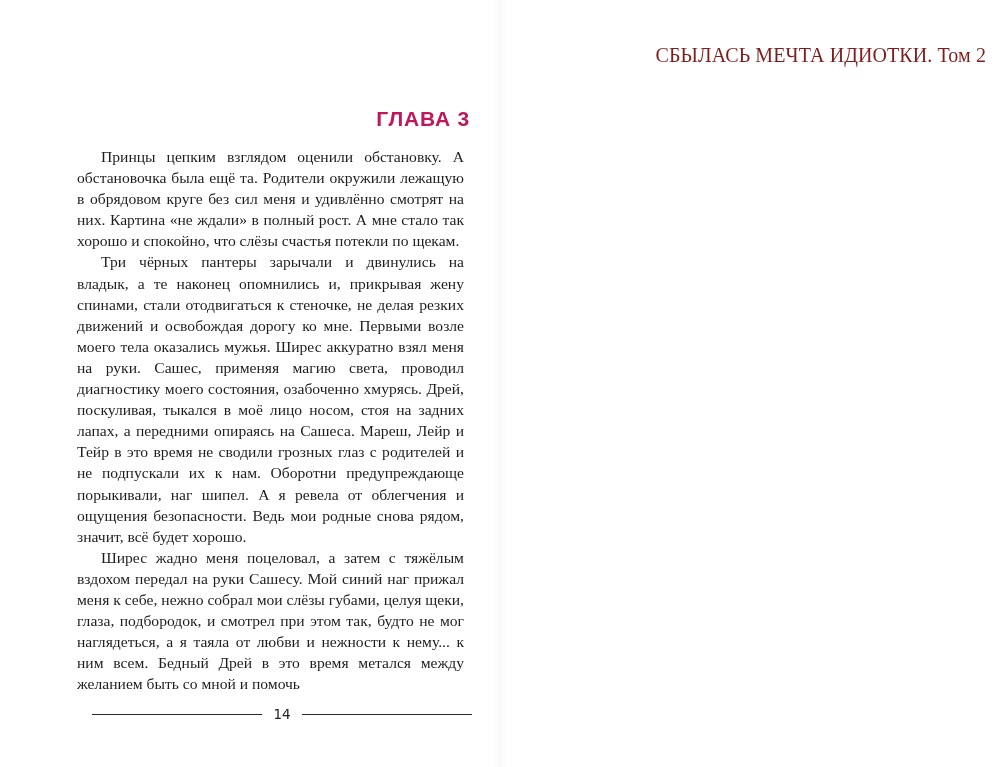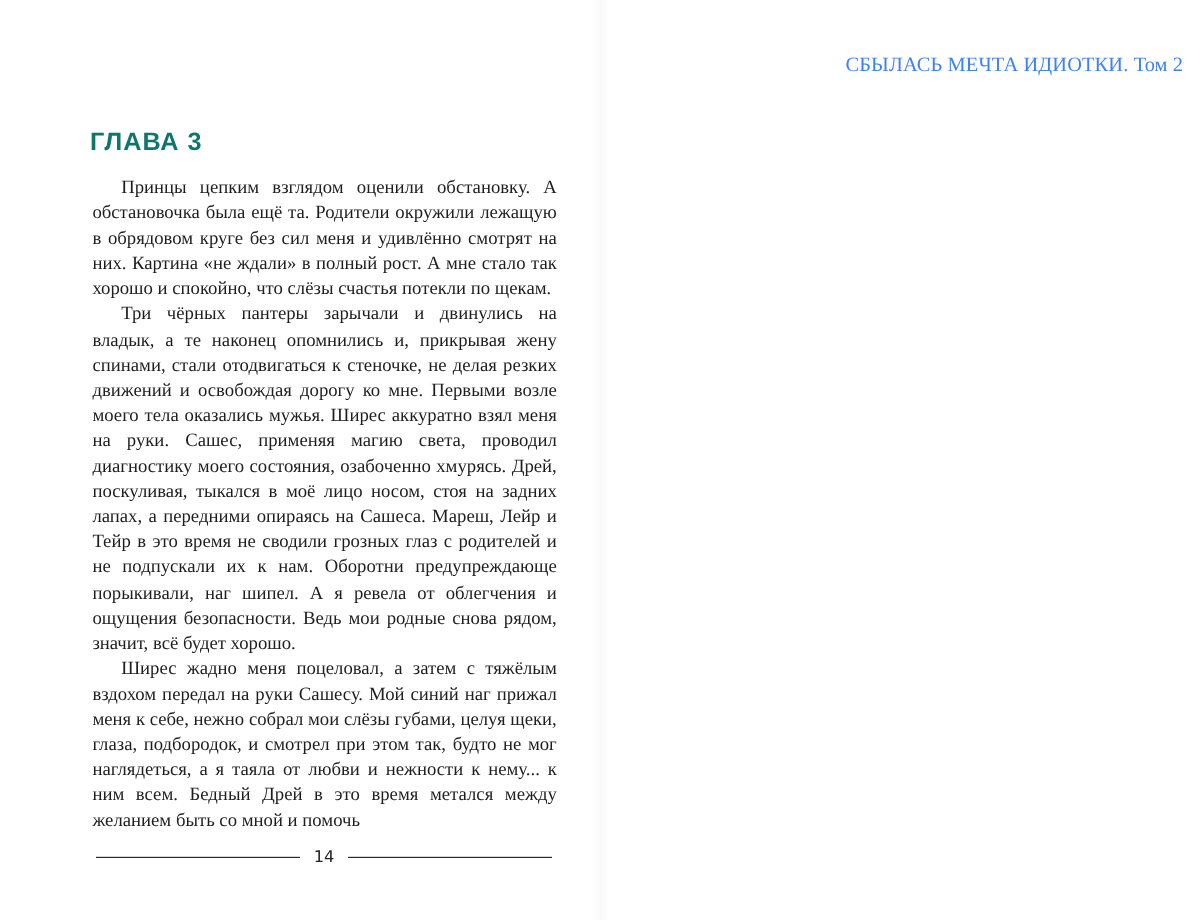--- a/index.html
+++ b/index.html
@@ -40,36 +40,36 @@
       top: 0;
       width: 16px;
       height: 767px;
       background: linear-gradient(to right, rgba(0,0,0,0) 0%, rgba(0,0,0,0.025) 50%, rgba(0,0,0,0) 100%);
     }
     .running-head {
       position: absolute;
       right: 14px;
       top: 44px;
       font-family: "Liberation Serif", serif;
-      font-size: 17px;
-      color: #3b82f6;
+      font-size: 20px;
+      color: #7f1d1d;
       letter-spacing: 0.1px;
       white-space: nowrap;
     }
     .chapter-title {
       position: absolute;
       left: 75px;
       width: 395px;
       top: 107px;
-      text-align: left;
+      text-align: right;
       font-family: "Liberation Sans", sans-serif;
       font-weight: bold;
       font-size: 21px;
       letter-spacing: 0.8px;
-      color: #0f766e;
+      color: #be185d;
     }
     .text-block {
       position: absolute;
       font-family: "Liberation Serif", serif;
       font-size: 15.6px;
       line-height: 21.1px;
       text-align: justify;
       color: #1e1e1e;
     }
     .left-text {
@@ -83,21 +83,21 @@
       hyphens: manual;
     }
     .folio {
       position: absolute;
       top: 704px;
       height: 20px;
       display: flex;
       align-items: center;
     }
     .folio-left {
-      left: 80px;
+      left: 92px;
       width: 380px;
     }
     .folio .rule {
       flex: 1;
       height: 0;
       border-top: 1.4px solid #2a2a2a;
     }
     .folio .num {
       padding: 0 11px;
       font-family: "DejaVu Sans", sans-serif;

